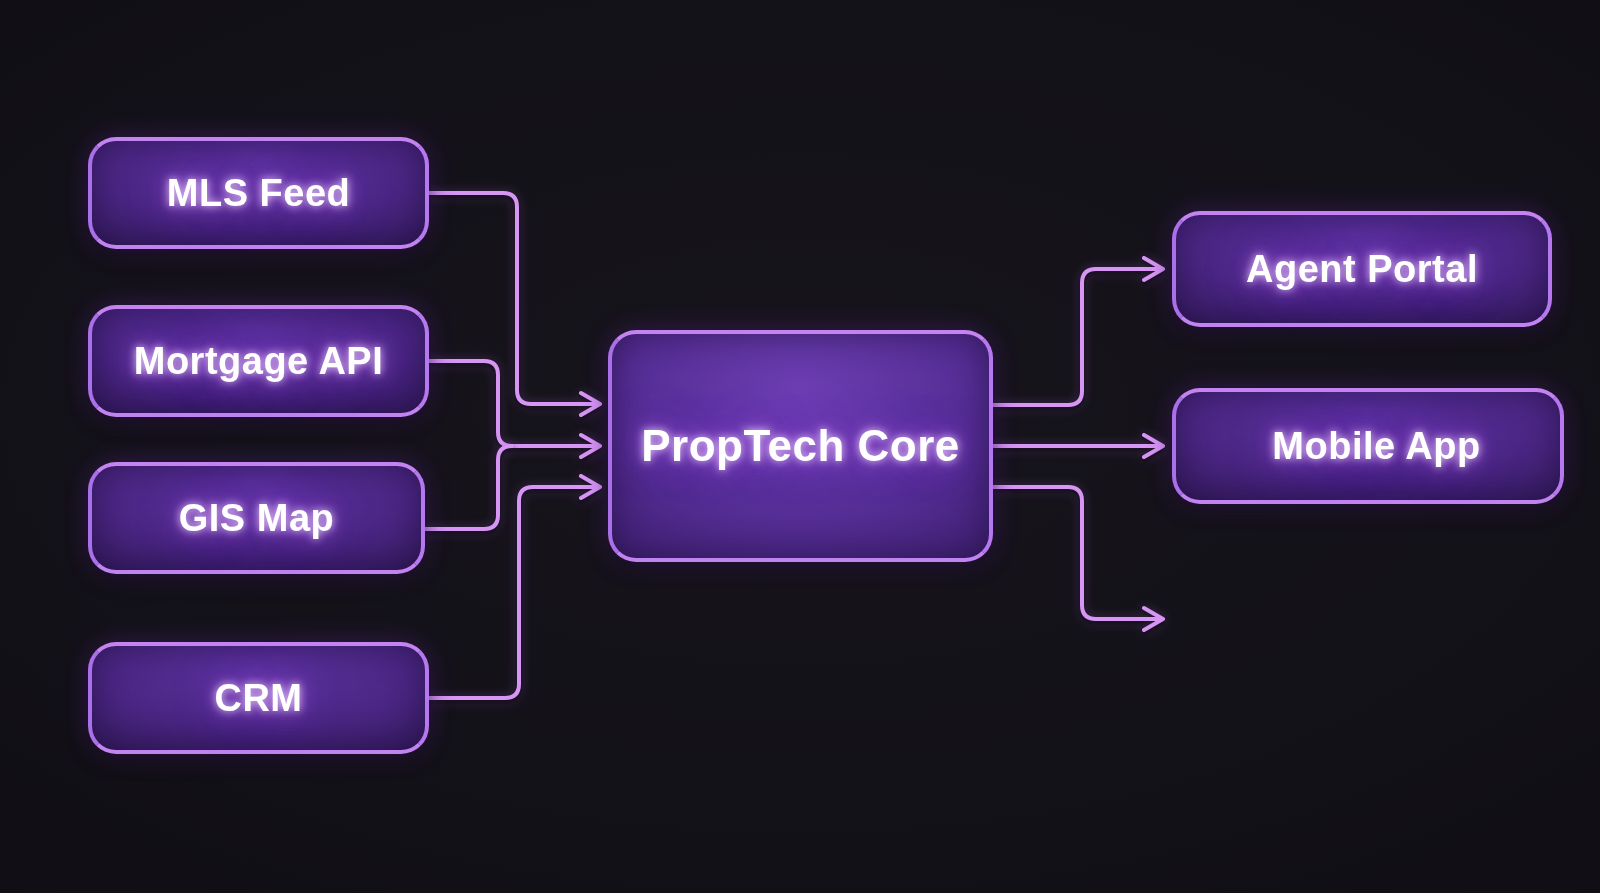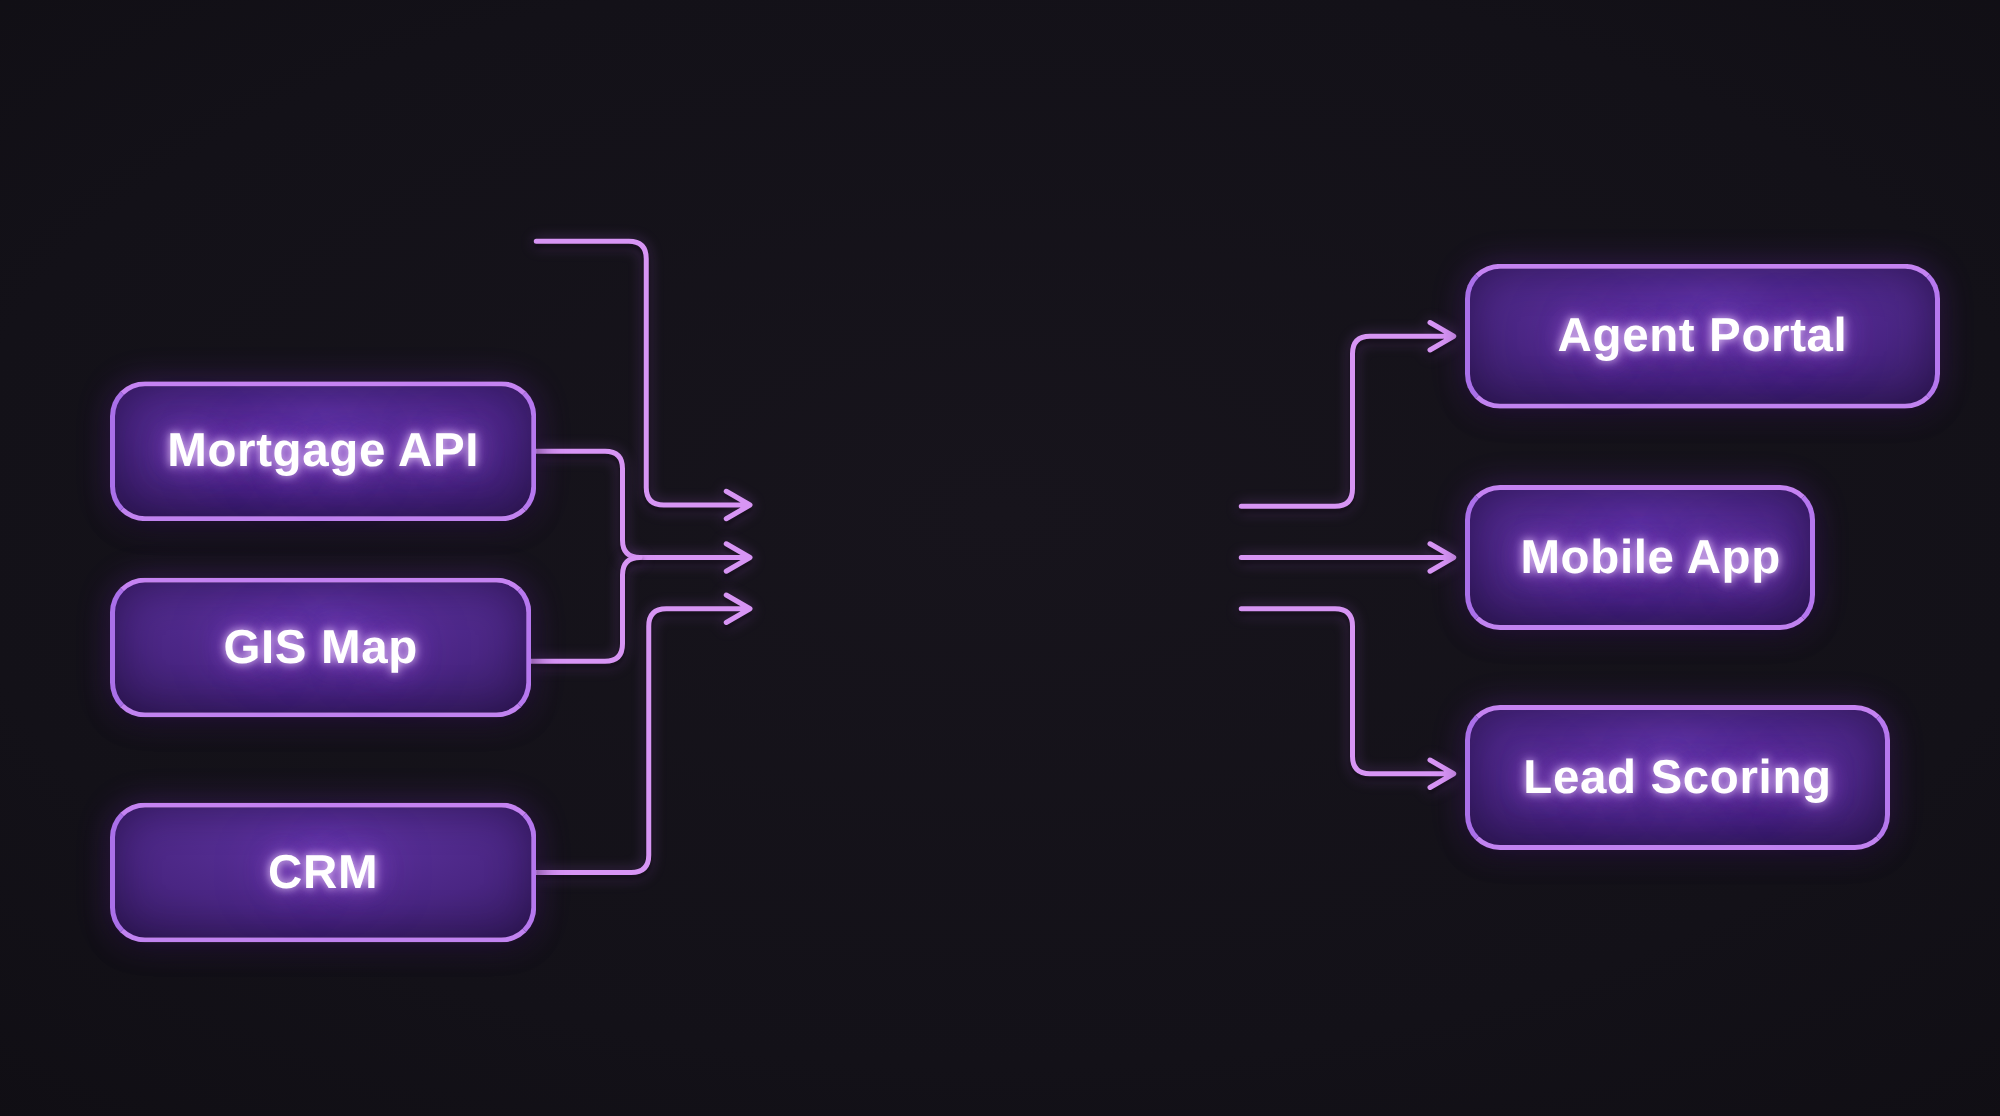--- a/index.html
+++ b/index.html
@@ -80,39 +80,42 @@
 
     <path class="edge" d="M 429 698 L 505 698 Q 519 698 519 684 L 519 501 Q 519 487 533 487 L 599 487 M 581 476 L 600 487 L 581 498"></path>
 
     <path class="edge" d="M 993 405 L 1068 405 Q 1082 405 1082 391 L 1082 283 Q 1082 269 1096 269 L 1162 269 M 1144 258 L 1163 269 L 1144 280"></path>
 
     <path class="edge" d="M 993 446 L 1162 446 M 1144 435 L 1163 446 L 1144 457"></path>
 
     <path class="edge" d="M 993 487 L 1068 487 Q 1082 487 1082 501 L 1082 605 Q 1082 619 1096 619 L 1162 619 M 1144 608 L 1163 619 L 1144 630"></path>
   </svg>
 
+  <div class="node" style="left:88px; top:137px; width:341px; height:112px;">
+    <span class="node-label">MLS Feed</span>
+  </div>
 
   <div class="node" style="left:88px; top:305px; width:341px; height:112px;">
     <span class="node-label">Mortgage API</span>
   </div>
 
   <div class="node" style="left:88px; top:462px; width:337px; height:112px;">
     <span class="node-label">GIS Map</span>
   </div>
 
   <div class="node" style="left:88px; top:642px; width:341px; height:112px;">
     <span class="node-label">CRM</span>
   </div>
 
+  <div class="node node-core" style="left:608px; top:330px; width:385px; height:232px;">
+    <span class="node-label">PropTech Core</span>
+  </div>
 
   <div class="node" style="left:1172px; top:211px; width:380px; height:116px;">
     <span class="node-label">Agent Portal</span>
   </div>
 
-  <div class="node" style="left:1172px; top:388px; width:280px; height:116px;padding-left:17px;">
+  <div class="node" style="left:1172px; top:388px; width:392px; height:116px;padding-left:17px;">
     <span class="node-label">Mobile App</span>
   </div>
 
-  <div class="node" style="left:1172px; top:564px; width:340px; height:116px;">
-    <span class="node-label">Lead Scoring</span>
-  </div>
 
 </div>
 
 </body></html>

